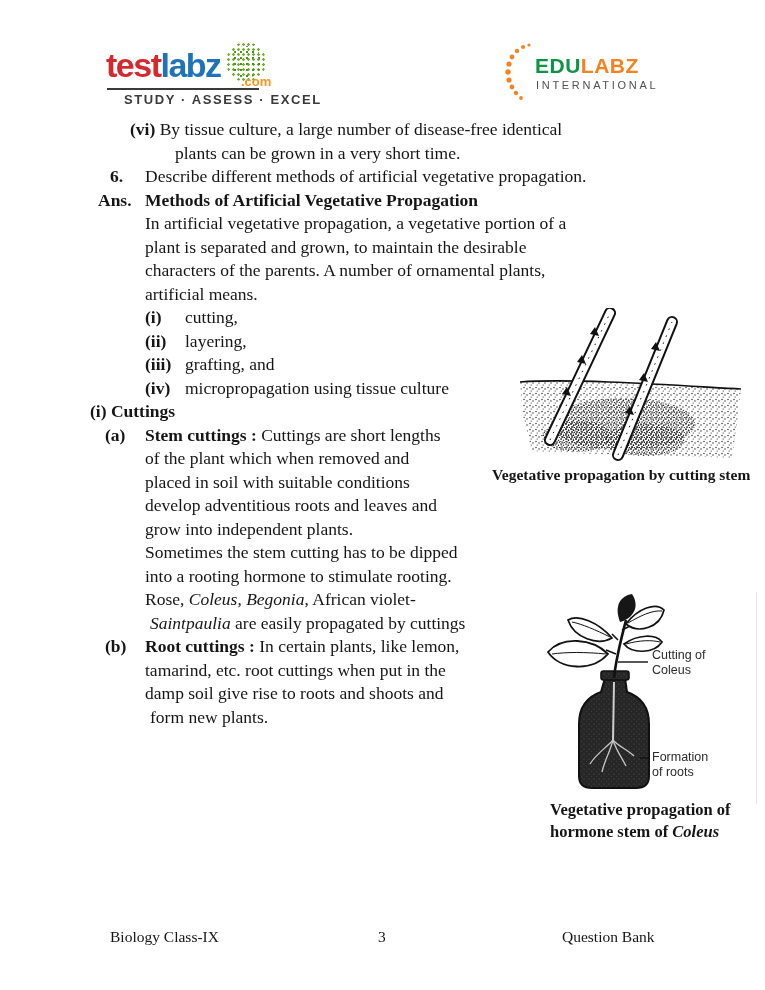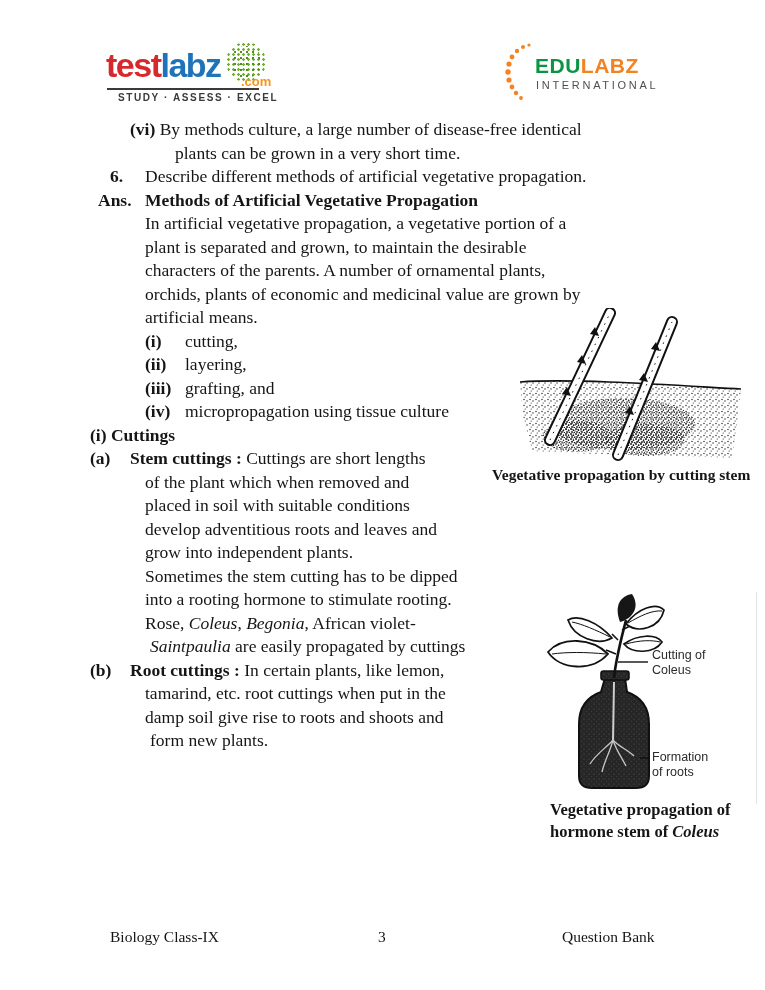--- a/index.html
+++ b/index.html
@@ -18,38 +18,38 @@
   .tlz .globe:after {
     content: ""; position: absolute; inset: 4px; border-radius: 50%;
     background-image: radial-gradient(circle, #4f8d22 1.1px, rgba(0,0,0,0) 1.2px);
     background-size: 6px 6px; background-position: 2px 3px;
   }
   .tlz .big { position: absolute; left: 2px; top: 2px; font-size: 34px; font-weight: bold; letter-spacing: -1.5px; line-height: 38px; }
   .tlz .t-red { color: #d6292e; }
   .tlz .t-blue { color: #1e73b9; }
   .tlz .com { position: absolute; left: 137px; top: 30px; font-size: 13px; font-weight: bold; color: #f7941d; }
   .tlz .rule { position: absolute; left: 3px; top: 44px; width: 152px; height: 2px; background: #3a3a3a; }
-  .tlz .tag { position: absolute; left: 14px; top: 48px; font-size: 10px; font-weight: 600; letter-spacing: 1.6px; color: #3a3a3a; white-space: nowrap; }
+  .tlz .tag { position: absolute; left: 20px; top: 48px; font-size: 13px; font-weight: 600; letter-spacing: 1.6px; color: #3a3a3a; white-space: nowrap; }
 
   .edz { position: absolute; left: 505px; top: 42px; width: 180px; height: 62px; font-family: "Liberation Sans", sans-serif; }
   .edz .nm { position: absolute; left: 30px; top: 12px; font-size: 21px; font-weight: bold; letter-spacing: .5px; white-space: nowrap; }
   .edz .e-green { color: #0b9444; margin-top: 29px; }
   .edz .e-orange { color: #f58220; }
   .edz .intl { position: absolute; left: 31px; top: 37px; font-size: 11px; letter-spacing: 2.7px; color: #4f4f4f; white-space: nowrap; }
 
   
   .textcol { position: absolute; left: 90px; top: 118px; width: 590px; font-size: 17.5px; line-height: 23.5px; }
   .ln { white-space: nowrap; }
   .b { font-weight: bold; }
   .i { font-style: italic; }
   .lbl35 { display: inline-block; width: 35px; font-weight: bold; }
   .lbl40 { display: inline-block; width: 40px; font-weight: bold; }
   .lbl47 { display: inline-block; width: 47px; font-weight: bold; }
   .in8  { margin-left: 8px; }
-  .in15 { }
+  .in15 { margin-left: 15px; }
   .in20 { margin-left: 20px; }
   .in40 { margin-left: 40px; }
   .in55 { margin-left: 55px; }
   .in60 { margin-left: 60px; }
   .in85 { margin-left: 85px; }
 
   
   .fig1 { position: absolute; left: 505px; top: 308px; }
   .fig1cap { position: absolute; left: 492px; top: 466px; font-weight: bold; font-size: 15.5px; white-space: nowrap; }
   .fig2 { position: absolute; left: 528px; top: 592px; width: 232px; height: 206px; }
@@ -91,28 +91,27 @@
       <circle cx="11" cy="51" r="2.2" fill="#f58220"></circle>
       <circle cx="16" cy="56" r="1.9" fill="#f58220"></circle>
     </svg>
     <div class="nm">
       <span class="e-green">EDU</span><span class="e-orange">LABZ</span>
     </div>
     <div class="intl">INTERNATIONAL</div>
   </div>
 
   <div class="textcol">
-    <div class="ln in40"><span class="b">(vi)</span> <span>By methods culture, a large number of disease-free identical</span></div>
+    <div class="ln in40"><span class="b">(vi)</span> <span>By tissue culture, a large number of disease-free identical</span></div>
     <div class="ln in85"><span>plants can be grown in a very short time.</span></div>
     <div class="ln in20"><span class="lbl35">6.</span><span>Describe different methods of artificial vegetative propagation.</span></div>
     <div class="ln in8"><span class="lbl47">Ans.</span><span class="b">Methods of Artificial Vegetative Propagation</span></div>
     <div class="ln in55"><span>In artificial vegetative propagation, a vegetative portion of a</span></div>
     <div class="ln in55"><span>plant is separated and grown, to maintain the desirable</span></div>
     <div class="ln in55"><span>characters of the parents. A number of ornamental plants,</span></div>
-    <div class="ln in55"><span>orchids, plants of economic and medicinal value are grown by</span></div>
     <div class="ln in55"><span>artificial means.</span></div>
     <div class="ln in55"><span class="lbl40">(i)</span><span>cutting,</span></div>
     <div class="ln in55"><span class="lbl40">(ii)</span><span>layering,</span></div>
     <div class="ln in55"><span class="lbl40">(iii)</span><span>grafting, and</span></div>
     <div class="ln in55"><span class="lbl40">(iv)</span><span>micropropagation using tissue culture</span></div>
     <div class="ln b"><span>(i) Cuttings</span></div>
     <div class="ln in15"><span class="lbl40">(a)</span><span class="b">Stem cuttings :</span><span> Cuttings are short lengths</span></div>
     <div class="ln in55"><span>of the plant which when removed and</span></div>
     <div class="ln in55"><span>placed in soil with suitable conditions</span></div>
     <div class="ln in55"><span>develop adventitious roots and leaves and</span></div>

